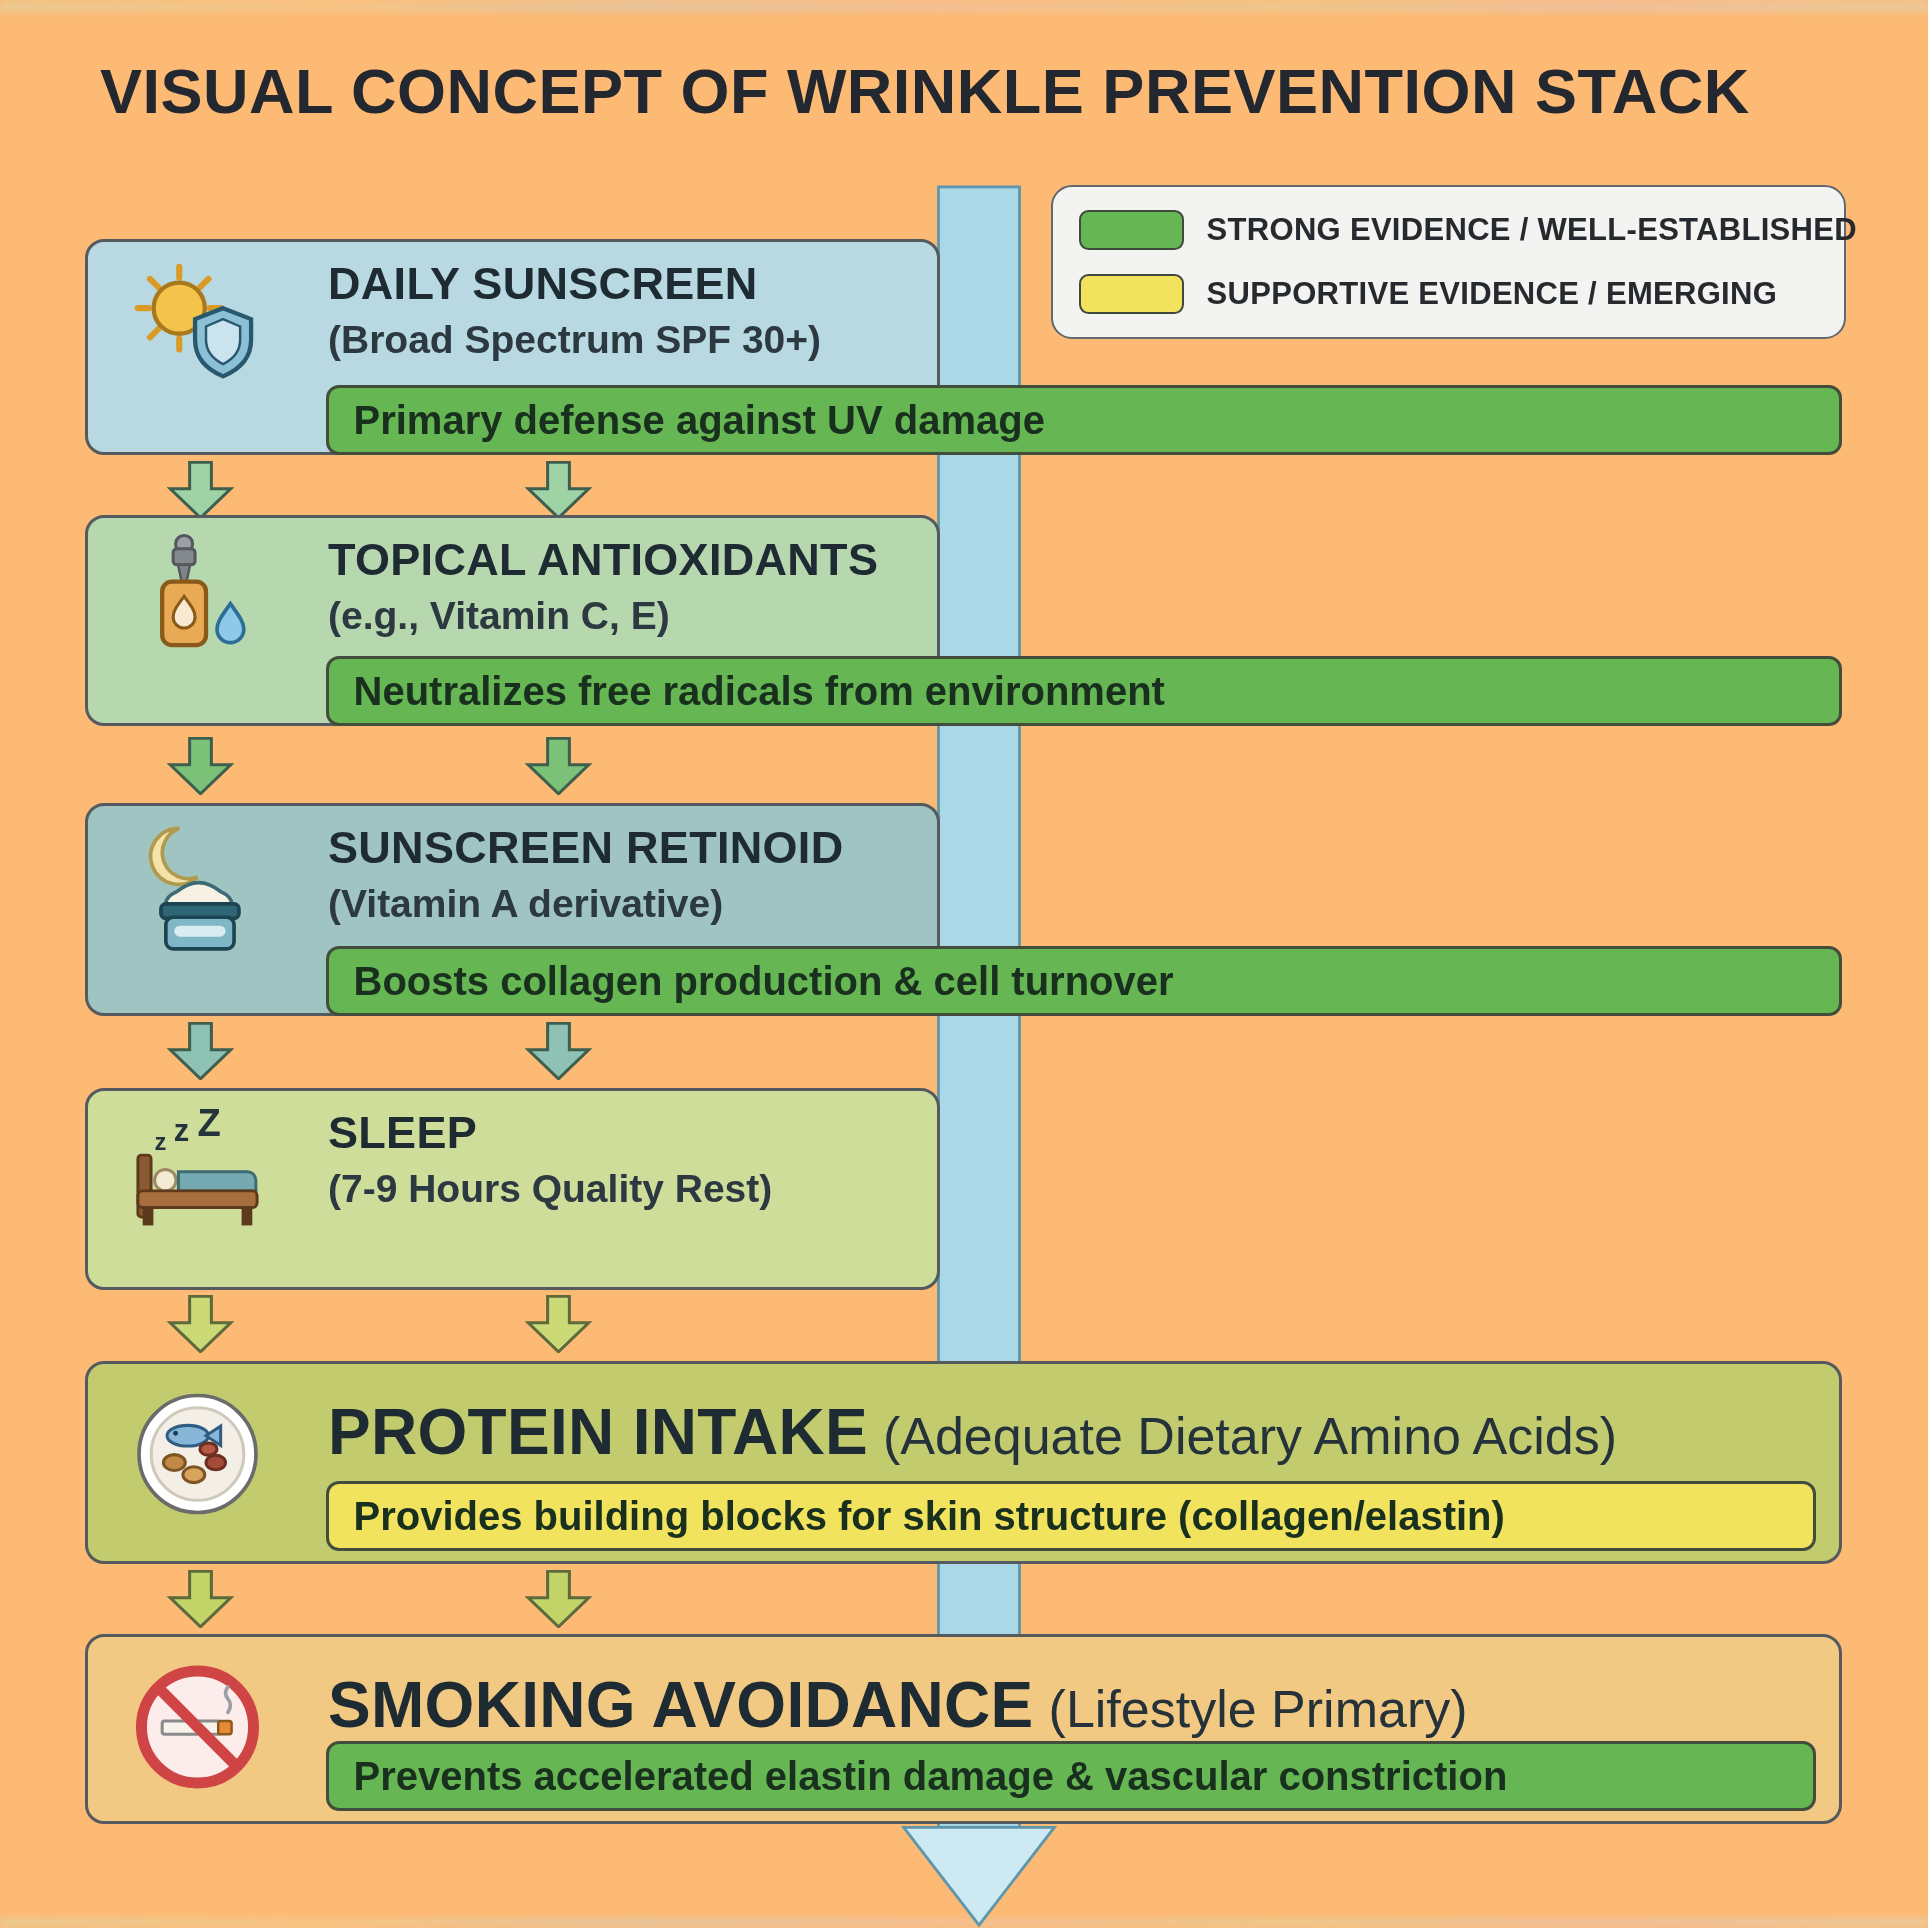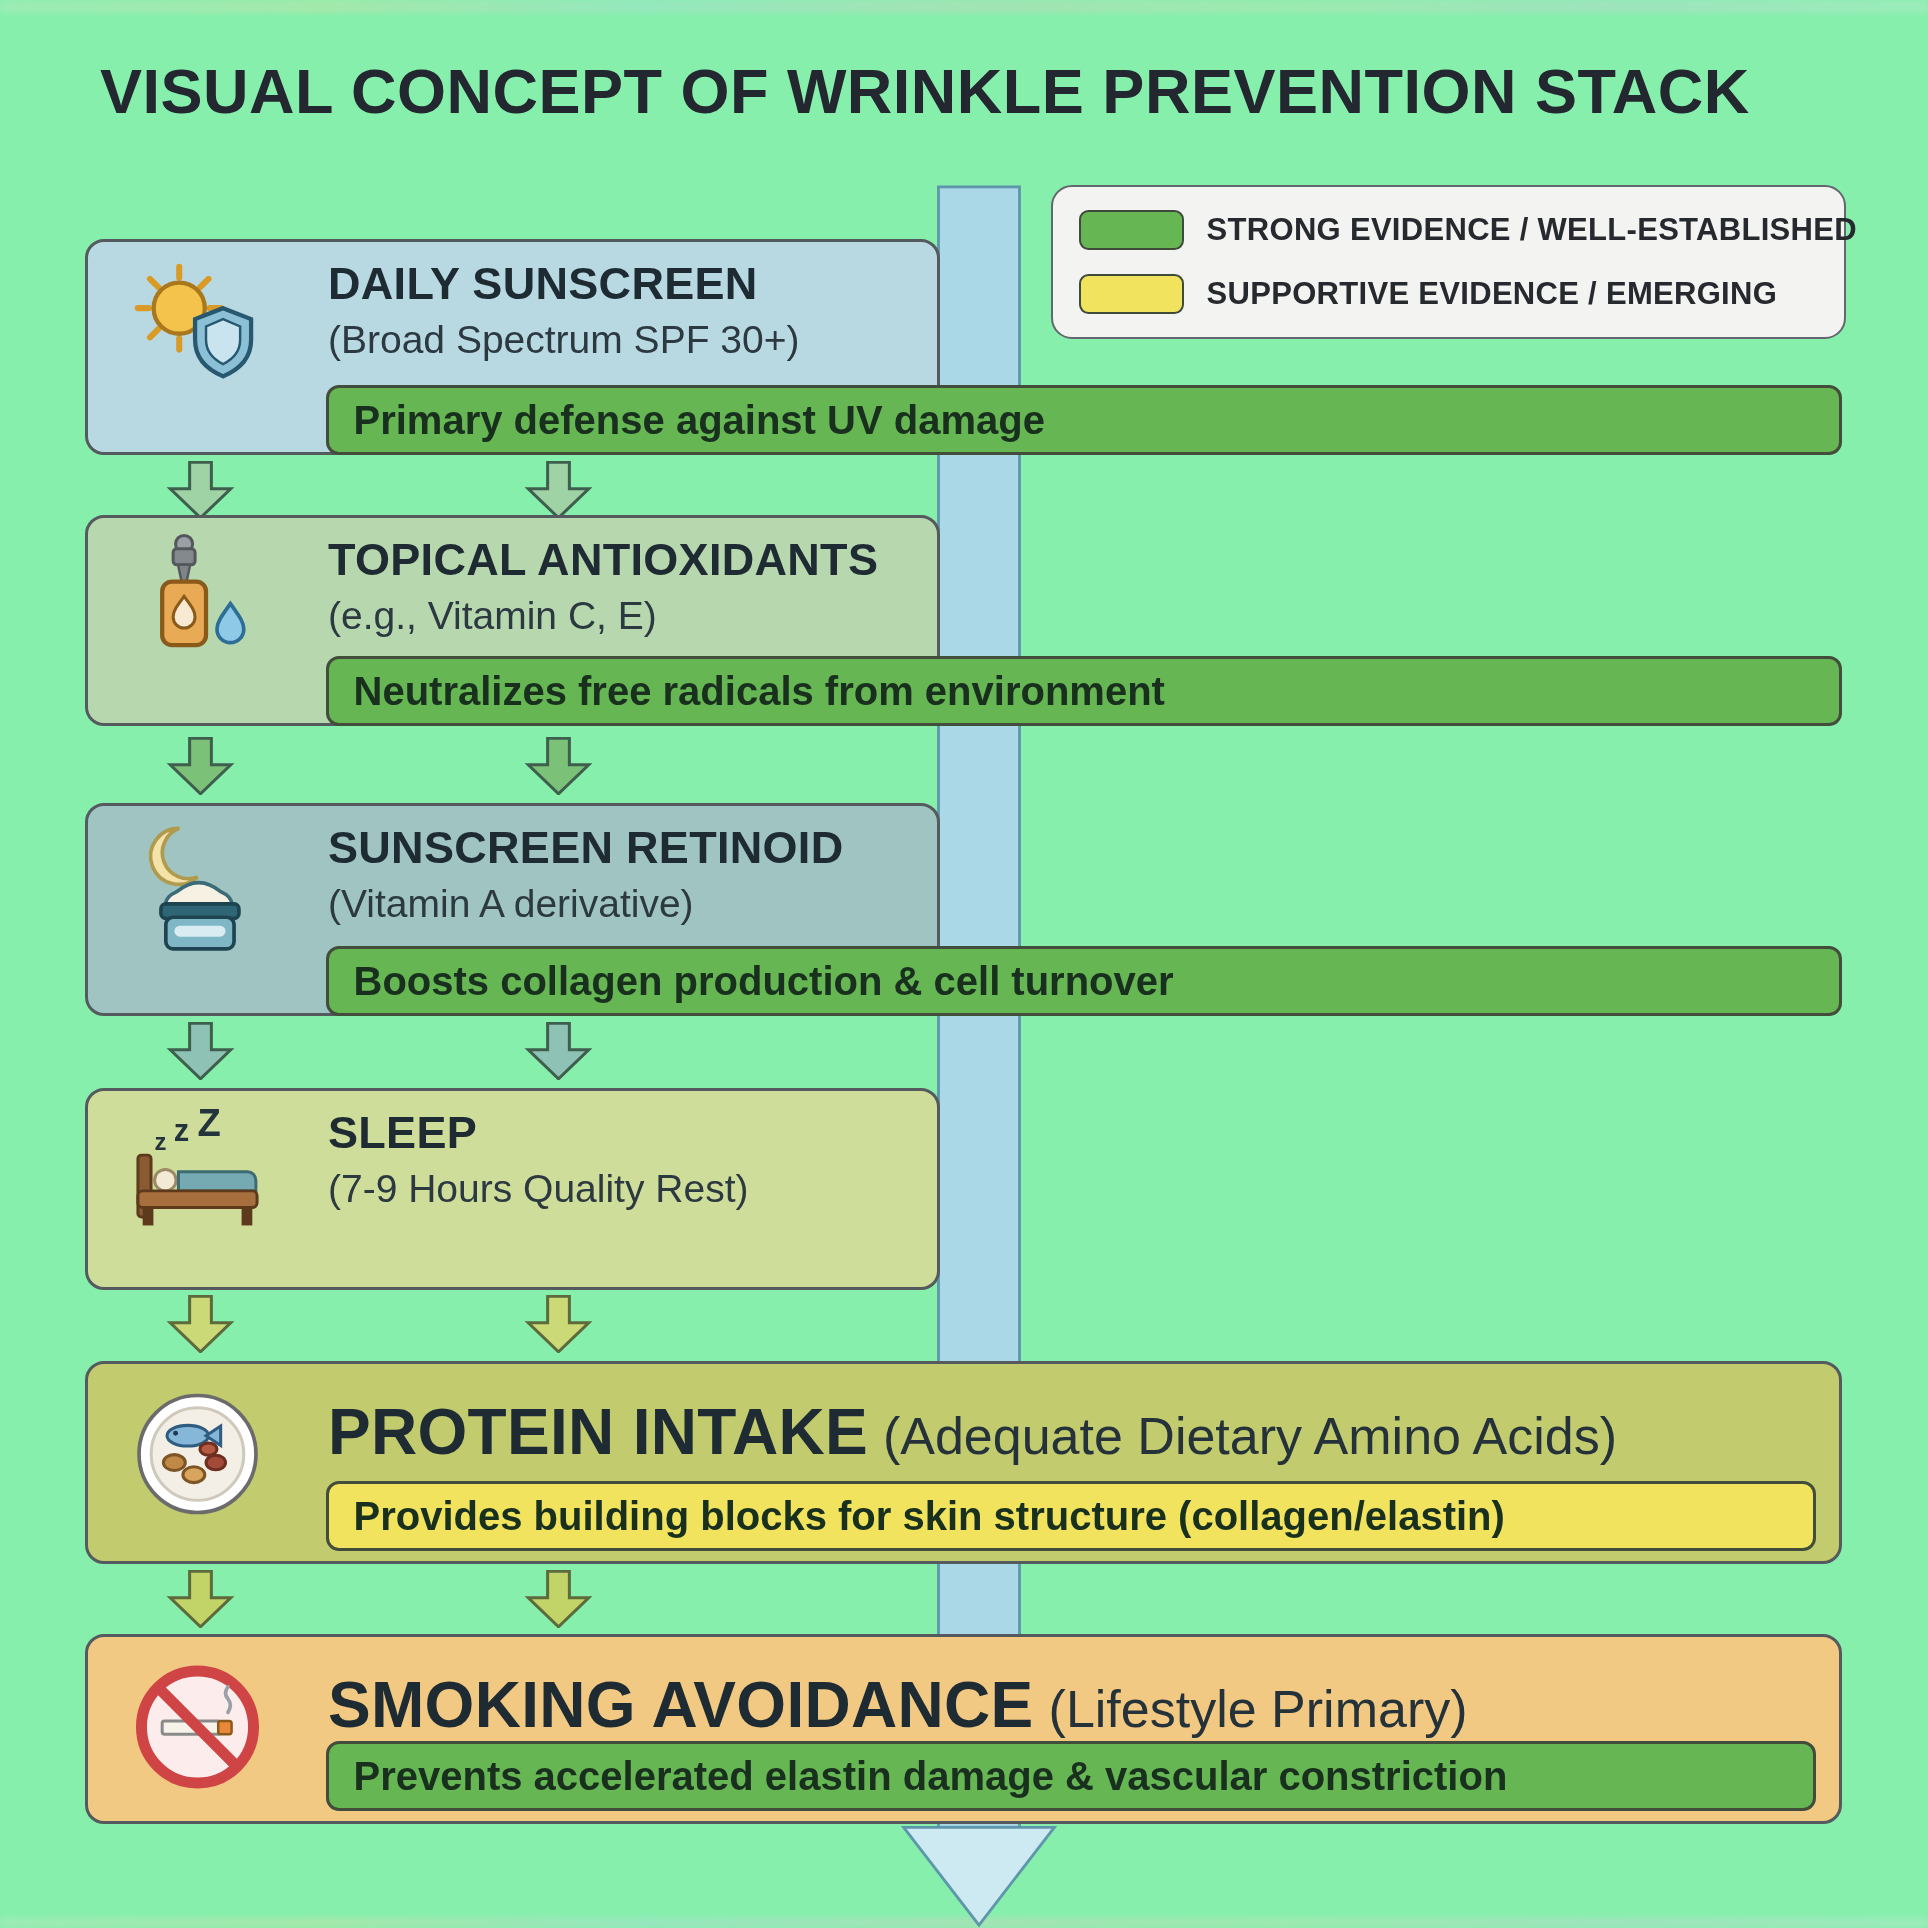--- a/index.html
+++ b/index.html
@@ -1,18 +1,18 @@
 <!DOCTYPE html>
 <html style="font-size:15px"><head>
 <meta charset="utf-8">
 <style>
   *{margin:0;padding:0;box-sizing:border-box}
   html,body{background:#e9e9e7}
   body{font-family:"Liberation Sans",sans-serif}
-  .canvas{position:relative;width:1928px;height:1928px;background:#86efac;overflow:hidden}
+  .canvas{position:relative;width:1928px;height:1928px;background:#fdba74;overflow:hidden}
 
   .edge-strip{position:absolute;left:0;width:100%;height:13px;opacity:.30;
     background:linear-gradient(90deg,#c9e6c9,#e8d9a8,#b9d6e6,#e6c9c9,#cfe0b8,#d9c9e6,#c9e6d9);filter:blur(2.8px)}
   .edge-strip.top{top:0}
   .edge-strip.bottom{bottom:0;height:11.3px}
 
   .page-title{position:absolute;left:100px;top:55px;font-size:63px;font-weight:800;color:#23272f;letter-spacing:0.5px;z-index:3}
 
   .legend{position:absolute;left:1051px;top:185px;width:795px;height:154px;background:#f3f3f1;border:2.8px solid #62686e;
     border-radius:21px;padding:22.6px 26px;display:flex;flex-direction:column;justify-content:space-between;z-index:3}
@@ -27,21 +27,21 @@
   .step.narrow .card{right:902px}
   .step.full .card{right:0}
 
   .icon-box{position:absolute;left:22.6px;top:13px;width:179px;height:143px;display:flex;align-items:center;justify-content:center}
   .icon-box svg{width:143px;height:134px}
   .step.full .icon-box{top:21px}
 
   .txt{position:absolute;left:243px;top:19px}
   .step.full .txt{top:34px}
   .step-title{font-size:45px;font-weight:800;color:#1e2b33;letter-spacing:0.3px}
-  .step-sub{font-size:39px;font-weight:400;color:#2c3940;margin-top:7.5px}
+  .step-sub{font-size:39px;font-weight:700;color:#2c3940;margin-top:7.5px}
   .step.full .step-title{font-size:64px;display:inline}
   .step-sub-inline{font-size:52px;font-weight:500;color:#253239;margin-left:15px}
 
   .banner{position:absolute;left:241px;right:0;bottom:0;height:70px;background:var(--banner-bg);
     border:3.8px solid #424d3c;border-radius:13px;display:flex;align-items:center;padding:0 24.5px;z-index:2}
   .step.full .banner{right:26px;bottom:13px}
   .banner span{font-size:40px;font-weight:700;color:#18301d;white-space:nowrap}
 
   .gap{position:absolute;left:85px;width:1757px;z-index:1}
   .mini-arrow{position:absolute;top:1.9px;width:73px;height:58px}

